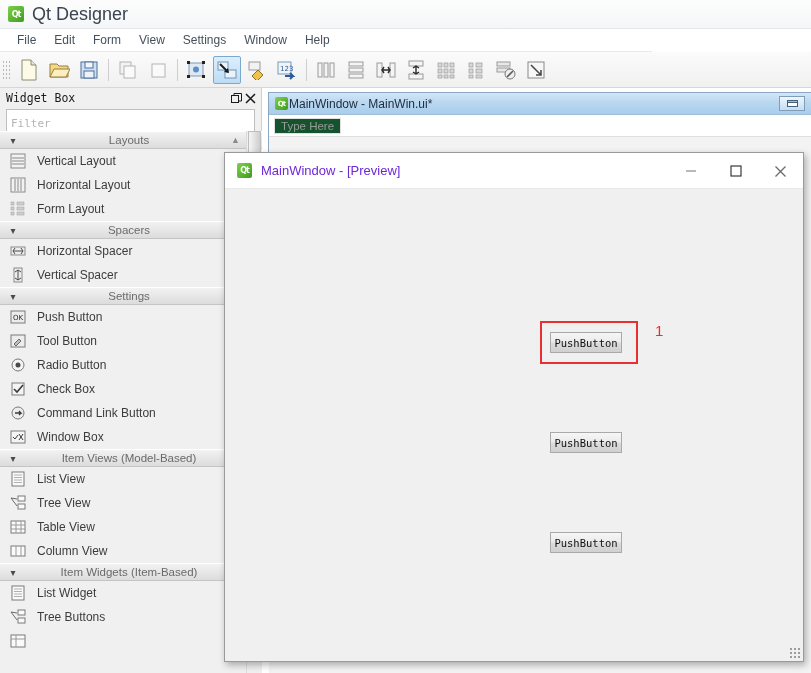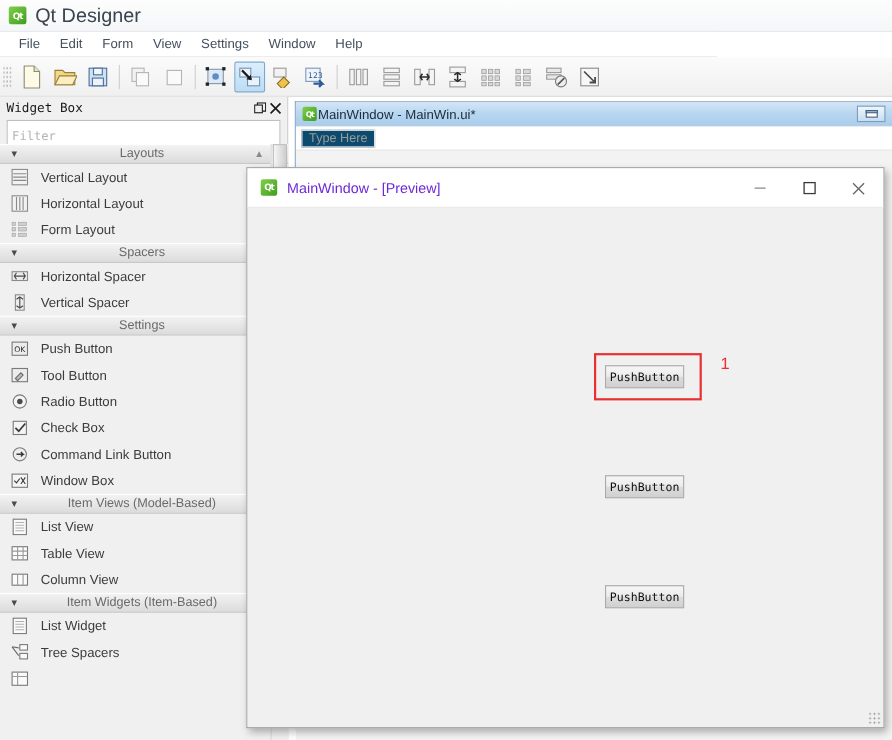--- a/index.html
+++ b/index.html
@@ -147,21 +147,21 @@
     width: 26px; height: 15px; border: 1px solid #7f9db9;
     background: linear-gradient(to bottom,#eef6fd,#c6ddf1);
     display: flex; align-items: center; justify-content: center;
     font-size: 9px; color: #2a3a4a;
   }
   .mdi-menubar {
     height: 22px; background: #ffffff; display: flex; align-items: center;
     padding-left: 5px; border-bottom: 1px solid #e0e0e0;
   }
   .mdi-typehere {
-    font-size: 11.5px; color: #9a9a9a; background: #0c4a6e;
+    font-size: 11.5px; color: #9a9a9a; background: #14532d;
     border: 1px solid #e0e0e0; padding: 1px 6px;
   }
   .mdi-canvas { background: #f3f3f3; height: 100%; }
 
   
   .preview {
     position: absolute; left: 224px; top: 152px; width: 580px; height: 510px;
     background: #f0f0f0;
     border: 1px solid #9a9a9a;
     box-shadow: 2px 3px 7px rgba(0,0,0,0.30);
@@ -522,20 +522,30 @@
           <svg width="16" height="16" viewBox="0 0 16 16">
               <rect x="2" y="1" width="12" height="14" fill="#fafafa" stroke="#7a7a7a"></rect>
               <path d="M4 4 h8 M4 6.5 h8 M4 9 h8 M4 11.5 h8" stroke="#b0b0b0"></path>
             </svg>
         </div>
         <div class="rlabel">List View</div>
       </div>
       <div class="wb-row">
         <div class="ricon">
           <svg width="16" height="16" viewBox="0 0 16 16">
+              <rect x="8" y="1" width="7" height="5" fill="#fafafa" stroke="#7a7a7a"></rect>
+              <rect x="8" y="9" width="7" height="5" fill="#fafafa" stroke="#7a7a7a"></rect>
+              <path d="M1 3 l6 1 M1 3 l6 8" stroke="#6a6a6a"></path>
+            </svg>
+        </div>
+        <div class="rlabel">Tree View</div>
+      </div>
+      <div class="wb-row">
+        <div class="ricon">
+          <svg width="16" height="16" viewBox="0 0 16 16">
               <rect x="1" y="2" width="14" height="12" fill="#fafafa" stroke="#7a7a7a"></rect>
               <path d="M1 6 h14 M1 10 h14 M6 2 v12 M11 2 v12" stroke="#9a9a9a"></path>
             </svg>
         </div>
         <div class="rlabel">Table View</div>
       </div>
       <div class="wb-row">
         <div class="ricon">
           <svg width="16" height="16" viewBox="0 0 16 16">
               <rect x="1" y="3" width="14" height="10" fill="#fafafa" stroke="#7a7a7a"></rect>
@@ -559,21 +569,21 @@
         <div class="rlabel">List Widget</div>
       </div>
       <div class="wb-row">
         <div class="ricon">
           <svg width="16" height="16" viewBox="0 0 16 16">
               <rect x="8" y="1" width="7" height="5" fill="#fafafa" stroke="#7a7a7a"></rect>
               <rect x="8" y="9" width="7" height="5" fill="#fafafa" stroke="#7a7a7a"></rect>
               <path d="M1 3 l6 1 M1 3 l6 8" stroke="#6a6a6a"></path>
             </svg>
         </div>
-        <div class="rlabel">Tree Spacers</div>
+        <div class="rlabel">Tree Buttons</div>
       </div>
 
       <div class="wb-row">
         <div class="ricon">
           <svg width="16" height="16" viewBox="0 0 16 16">
               <rect x="1" y="2" width="14" height="12" fill="#fafafa" stroke="#7a7a7a"></rect>
               <path d="M1 6 h14 M6 2 v12" stroke="#9a9a9a"></path>
             </svg>
         </div>
       </div>

